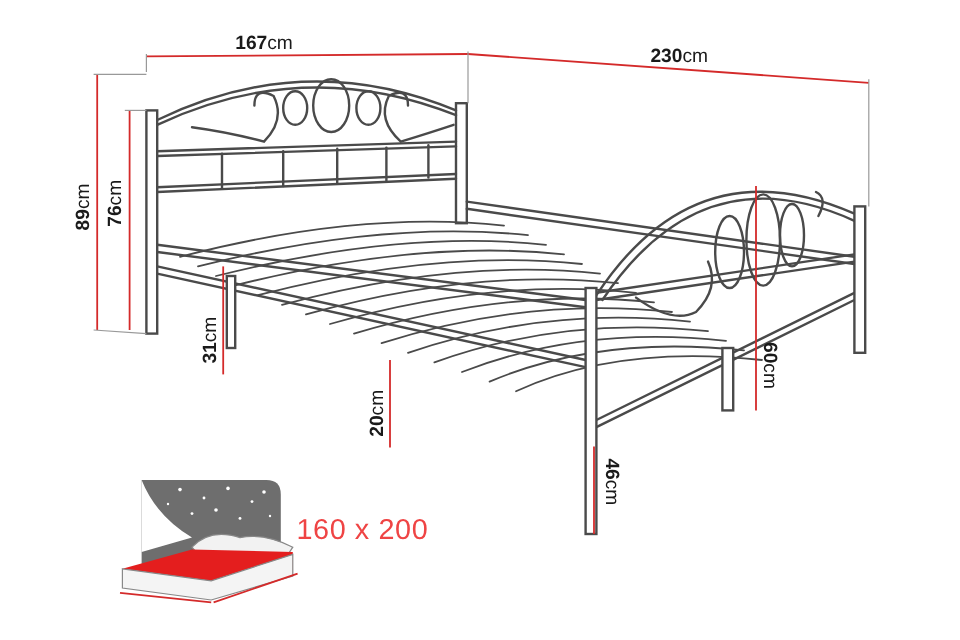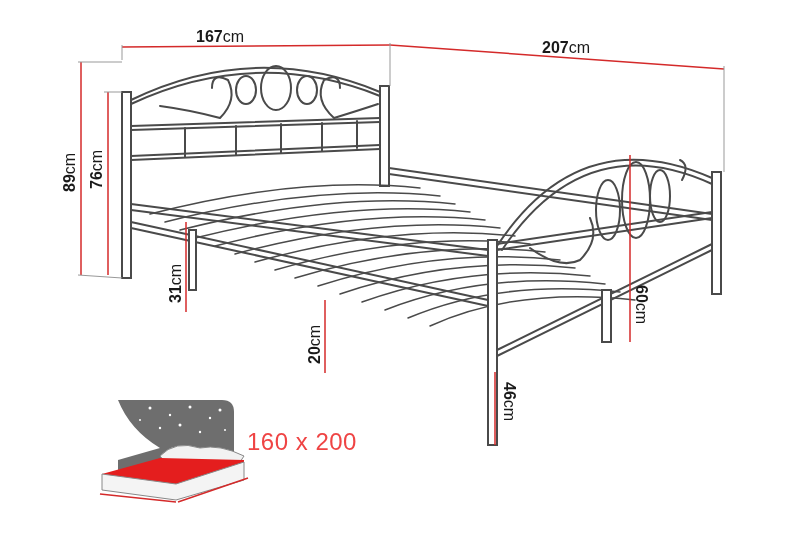--- a/index.html
+++ b/index.html
@@ -124,21 +124,21 @@
     <path d="M102 474 L176 484 L244 462 L244 480 L176 500 L102 490 Z" fill="#f4f4f4" stroke="#888" stroke-width="1"></path>
     <path d="M100 494 L176 502" stroke="#d42a2a" stroke-width="1.5"></path>
     <path d="M178 502 L248 478" stroke="#d42a2a" stroke-width="1.5"></path>
   </g>
 </svg>
 
 <div class="label" style="left:196px; top:29px;">
   <span class="num">167</span><span class="unit">cm</span>
 </div>
 <div class="label" style="left:542px; top:40px;">
-  <span class="num">207</span><span class="unit">cm</span>
+  <span class="num">230</span><span class="unit">cm</span>
 </div>
 <div class="label vert" style="left:62px; top:192px;">
   <span class="num">89</span><span class="unit">cm</span>
 </div>
 <div class="label vert" style="left:89px; top:189px;">
   <span class="num">76</span><span class="unit">cm</span>
 </div>
 <div class="label vert" style="left:168px; top:303px;">
   <span class="num">31</span><span class="unit">cm</span>
 </div>

